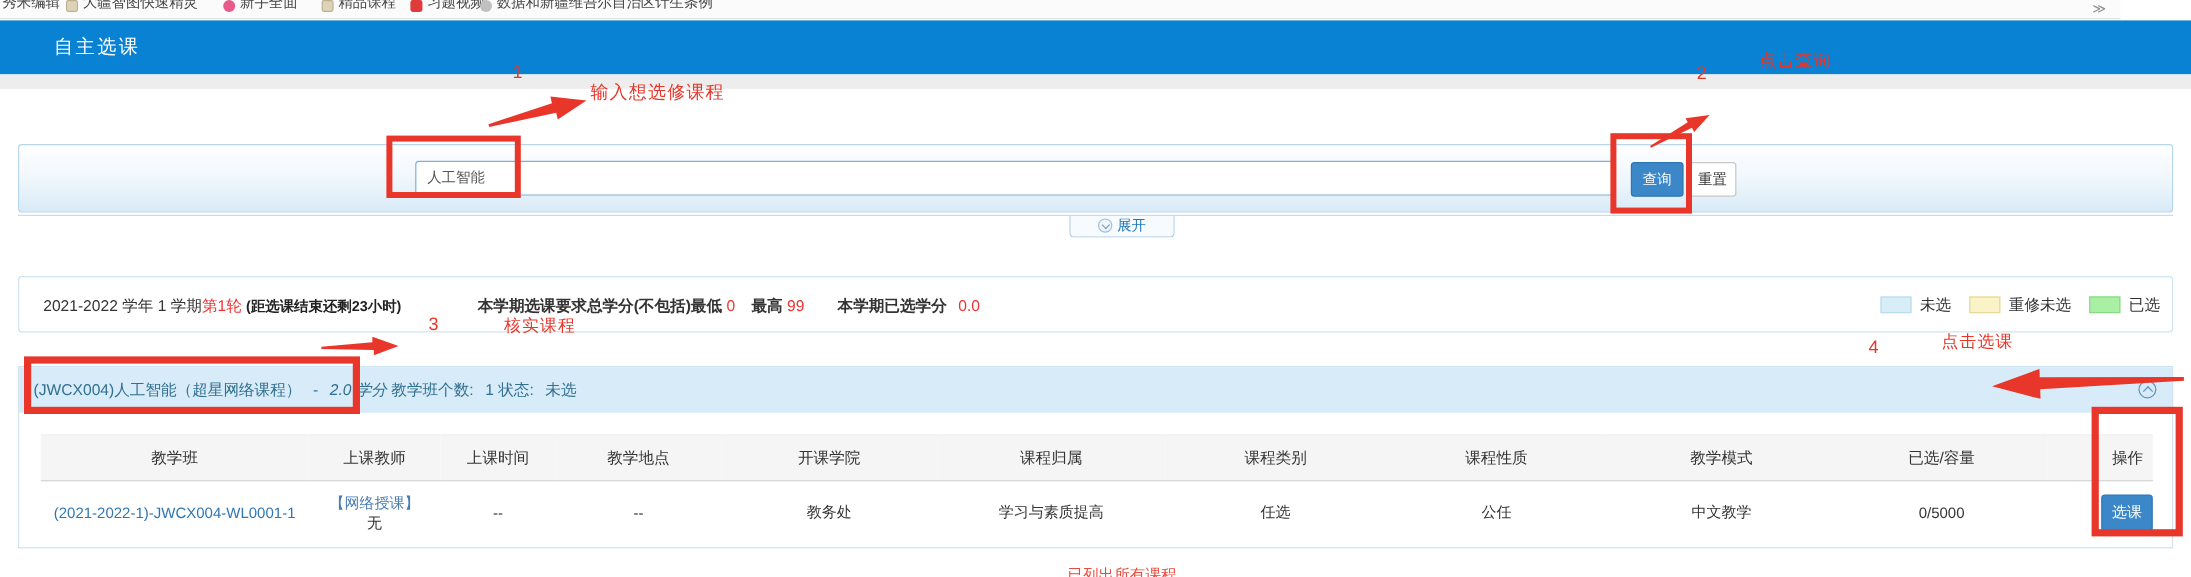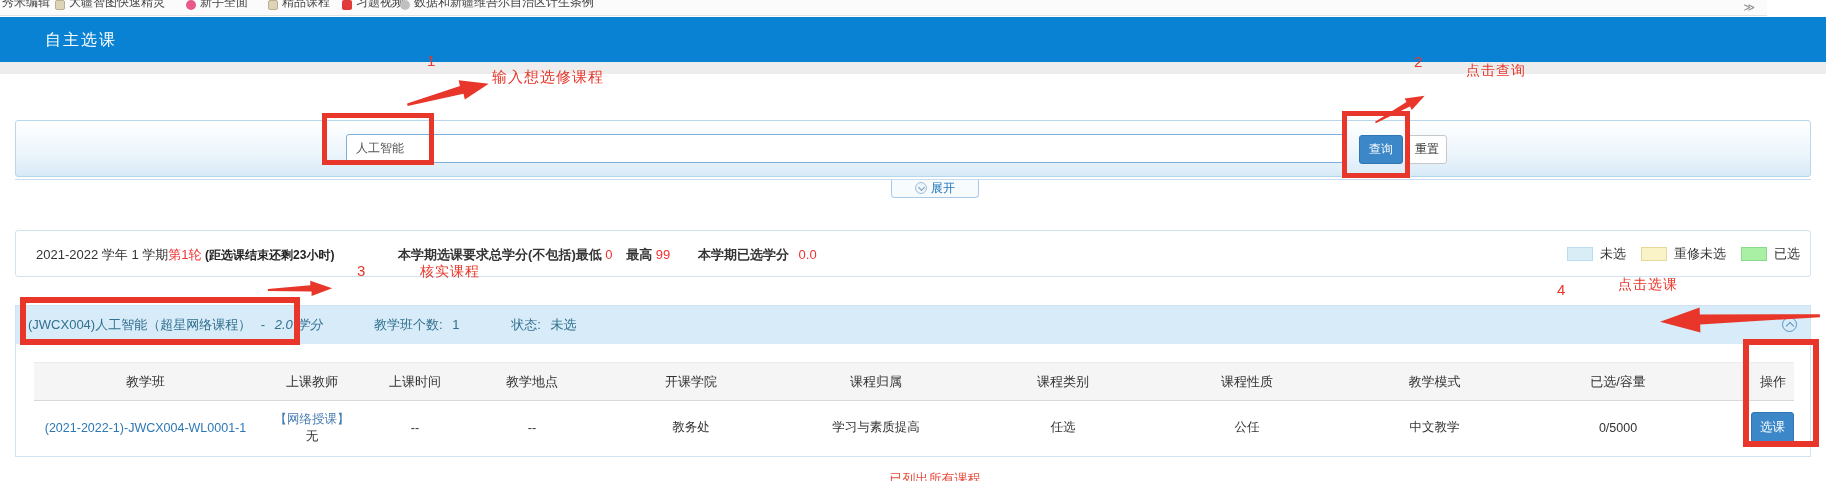--- a/index.html
+++ b/index.html
@@ -62,21 +62,21 @@
   .sw-retake { background:#faf3c8; border-color:#e6d89a; }
   .sw-sel { background:#a9f0a5; border-color:#8cd88a; }
 
   
   .course-card { position:absolute; left:15px; top:305px; width:1796px; height:152px; background:#fff;
                  border:1px solid #cfe3f1; }
   .course-bar { position:relative; width:100%; height:38px; background:#d7ebf8; color:#31708f; font-size:13px;
                 line-height:38px; padding-left:12px; white-space:nowrap; }
   .course-bar .credit { font-style:italic; }
   .course-bar .gap1 { margin:0 6px; }
-  .course-bar .seg { margin-left:48px; }
+  .course-bar .seg { }
   .course-bar .val { margin-left:6px; }
 
   table { border-collapse:collapse; table-layout:fixed; width:1760px; margin:18px 0 0 18px; }
   thead th { background:#f5f5f5; height:38px; font-weight:400; color:#333; font-size:13px;
              border-top:1px solid #ececec; border-bottom:1px solid #d9d9d9; text-align:center; }
   tbody td { height:54px; text-align:center; font-size:12.5px; color:#333; vertical-align:middle; }
   th.op { text-align:right; padding-right:8px; }
   td.op { text-align:right; }
   a.class-link { color:#2e77b5; text-decoration:none; font-size:12.5px; cursor:pointer; }
   .t-tag { color:#4a7eb3; line-height:17px; }
@@ -217,21 +217,21 @@
         </tr>
       </tbody>
     </table>
   </div>
 
   <div class="footer-note">已列出所有课程</div>
 
   <span class="ann ann-num" style="left:427px; top:52px">1</span>
   <span class="ann ann-lbl ann-lbl-lg" style="left:492px; top:68px">输入想选修课程</span>
   <span class="ann ann-num" style="left:1414px; top:53px">2</span>
-  <span class="ann ann-lbl" style="left:1466px; top:62px">点击查询</span>
+  <span class="ann ann-lbl" style="left:1466px; top:42px">点击查询</span>
   <span class="ann ann-num" style="left:357px; top:262px">3</span>
   <span class="ann ann-lbl" style="left:420px; top:263px">核实课程</span>
   <span class="ann ann-num" style="left:1557px; top:281px">4</span>
   <span class="ann ann-lbl" style="left:1618px; top:276px">点击选课</span>
 
   <svg class="arrow-svg" style="left:406px; top:80px; transform:rotate(-13deg)" width="84" height="28" viewBox="0 0 100 28">
     <polygon points="0,14 66,8 66,1 100,13 68,25 68,18 0,17" fill="#e8362a"></polygon>
   </svg>
   <svg class="arrow-svg" style="left:1372px; top:96px; transform:rotate(-27deg)" width="56" height="26" viewBox="0 0 100 28">
     <polygon points="0,14 66,8 66,1 100,13 68,25 68,18 0,17" fill="#e8362a"></polygon>

